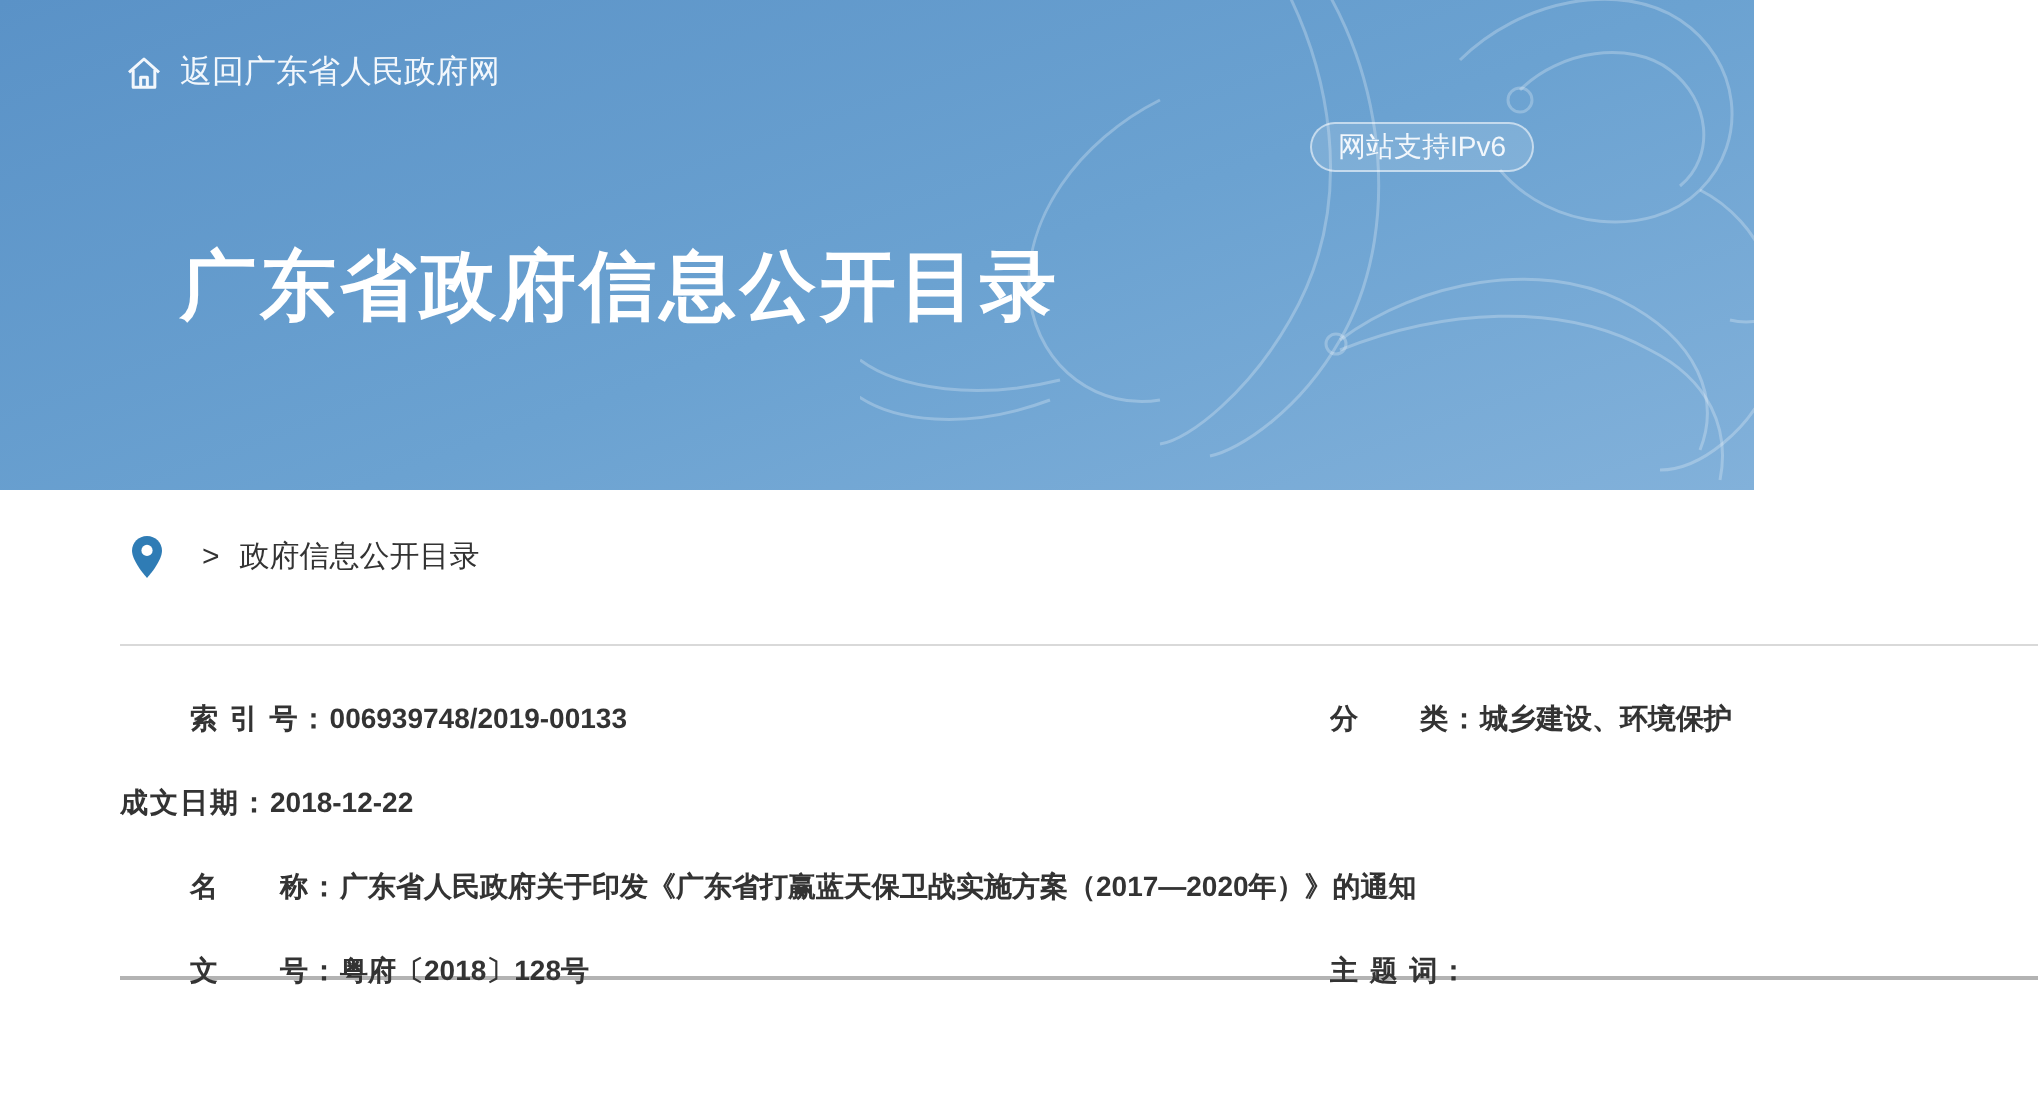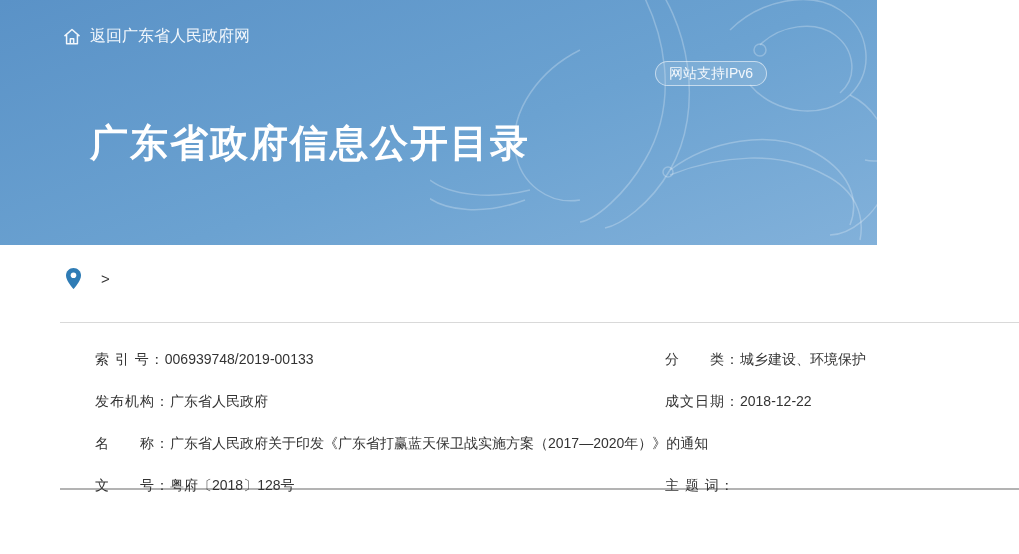--- a/index.html
+++ b/index.html
@@ -35,21 +35,21 @@
     background:var(--panel-blue);}
   
   .breadcrumb{position:absolute;left:66px;top:268px;display:flex;align-items:center;
     font-size:15px;color:var(--text-dark);}
   .breadcrumb .picon{margin-right:10px;display:inline-flex;}
   .crumb{cursor:pointer;}
   .crumb-sep{margin:0 10px;color:var(--text-dark);}
   
   .info-section{position:absolute;left:60px;top:322px;width:959px;height:168px;
     border-top:1px solid var(--line-light);border-bottom:2px solid var(--line-dark);
-    padding-top:16px;}
+    padding-top:16px;font-weight:bold;}
   .info-row{display:flex;height:42px;align-items:center;}
   .cell{font-size:14px;color:var(--text-dark);white-space:nowrap;overflow:hidden;}
   .cell.left{width:605px;padding-left:35px;}
   .cell.right{flex:1;}
   .cell.span{width:959px;padding-left:35px;}
   .flabel{letter-spacing:1px;}
   .fvalue{letter-spacing:0;}
 </style>
 </head>
 <body>
@@ -99,36 +99,34 @@
 </div>
 
 <div class="breadcrumb">
   <span class="picon">
     <svg width="15" height="21" viewBox="0 0 15 21">
       <path d="M7.5 0 C3.3 0 0 3.3 0 7.4 C0 12.8 7.5 21 7.5 21 C7.5 21 15 12.8 15 7.4 C15 3.3 11.7 0 7.5 0 Z" fill="var(--pin-blue)"></path>
       <circle cx="7.5" cy="7.2" r="2.8" fill="#ffffff"></circle>
     </svg>
   </span>
   <span class="crumb-sep">&gt;</span>
+  <span class="crumb">政府信息公开目录</span>
 </div>
 
 <div class="info-section">
   <div class="info-row">
     <div class="cell left">
       <span class="flabel">索 引 号：</span><span class="fvalue">006939748/2019-00133</span>
     </div>
     <div class="cell right">
       <span class="flabel">分　　类：</span><span class="fvalue">城乡建设、环境保护</span>
     </div>
   </div>
 
   <div class="info-row">
-    <div class="cell left">
-      <span class="flabel">发布机构：</span><span class="fvalue">广东省人民政府</span>
-    </div>
     <div class="cell right">
       <span class="flabel">成文日期：</span><span class="fvalue">2018-12-22</span>
     </div>
   </div>
 
   <div class="info-row">
     <div class="cell span">
       <span class="flabel">名　　称：</span><span class="fvalue">广东省人民政府关于印发《广东省打赢蓝天保卫战实施方案（2017—2020年）》的通知</span>
     </div>
   </div>

